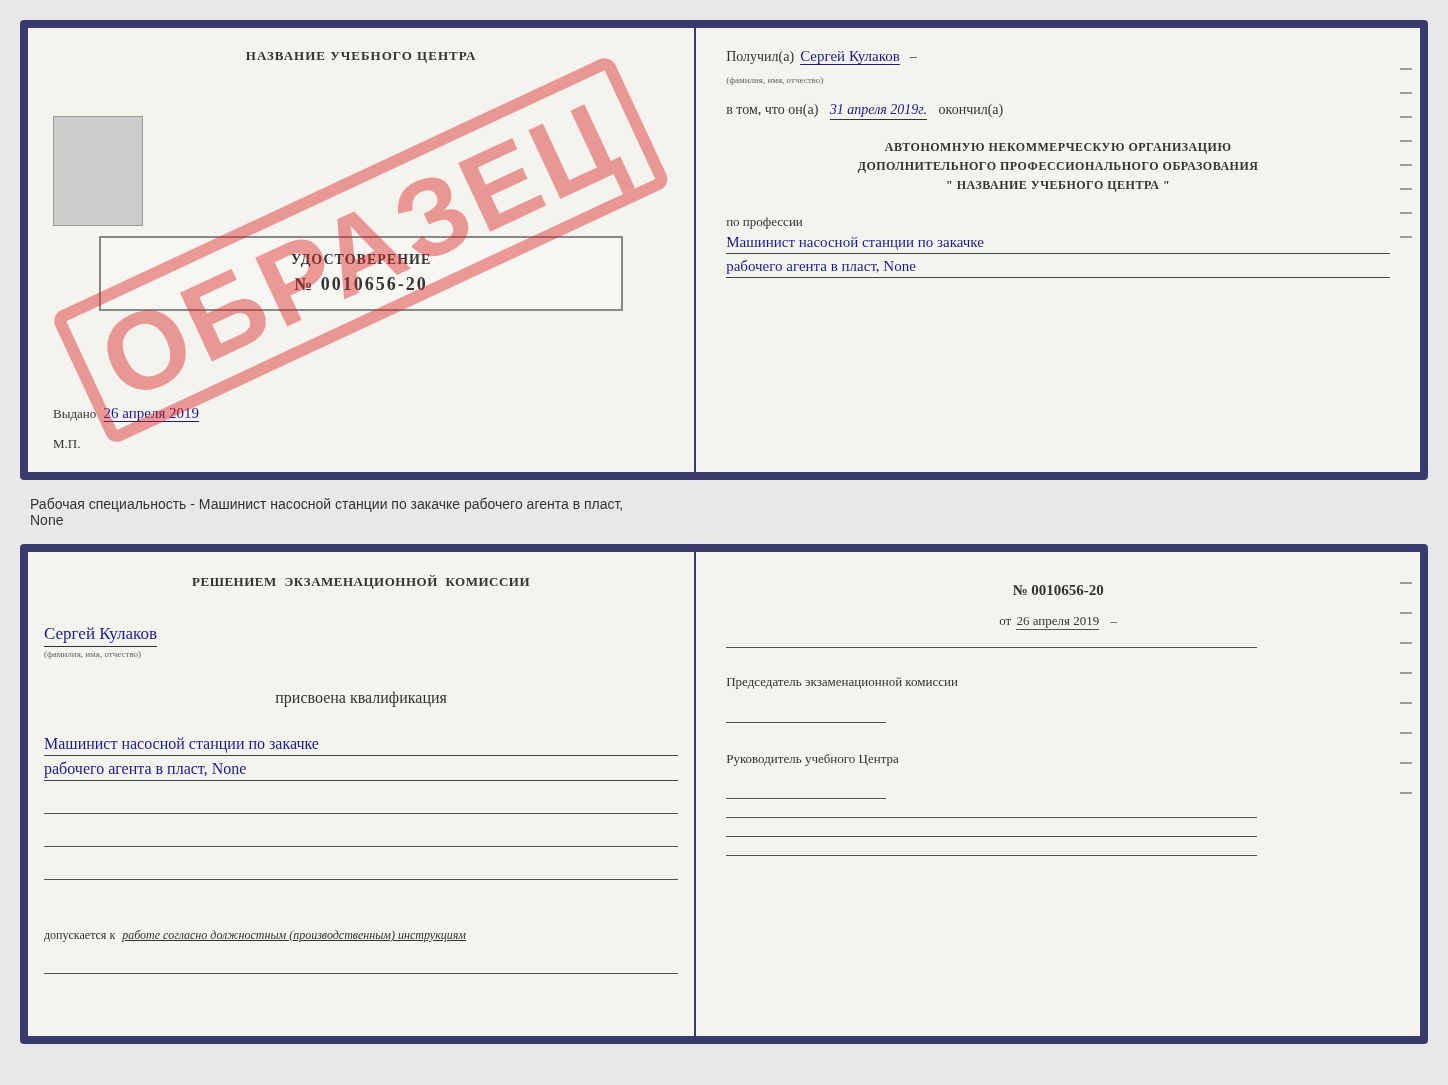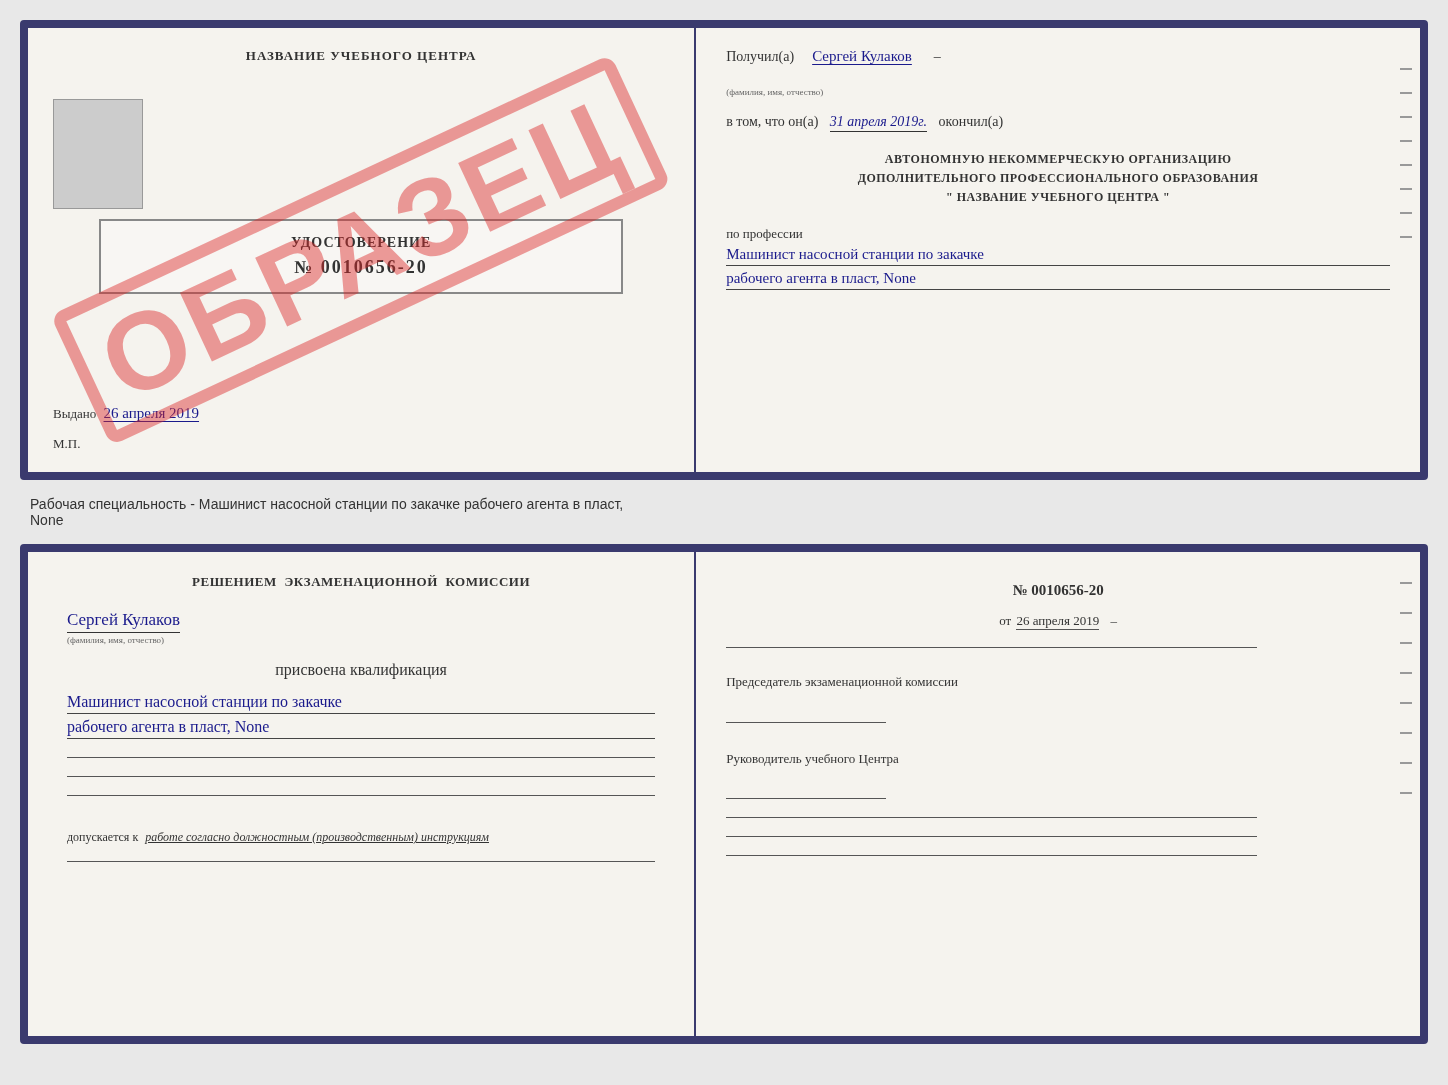--- a/index.html
+++ b/index.html
@@ -40,21 +40,21 @@
       overflow: hidden;
     }
 
     .center-title {
       text-align: left;
       font-size: 13px;
       font-weight: bold;
       letter-spacing: 1px;
       text-transform: uppercase;
       color: #333;
-      margin-bottom: 20px;
+      margin-bottom: 37px;
     }
 
     .stamp-overlay {
       position: absolute;
       top: 50%;
       left: 50%;
       transform: translate(-50%, -50%) rotate(-25deg);
       font-size: 110px;
       font-weight: 900;
       color: rgba(220, 40, 40, 0.45);
@@ -128,21 +128,21 @@
       flex-direction: column;
       gap: 10px;
       position: relative;
     }
 
     .received-line {
       font-size: 14px;
       color: #333;
       display: flex;
       align-items: baseline;
-      gap: 18px;
+      gap: 6px;
       flex-wrap: wrap;
     }
 
     .handwritten {
       font-family: 'Segoe Script', 'Comic Sans MS', cursive;
       color: #1a1a8c;
       font-size: 15px;
       text-decoration: underline;
       text-underline-offset: 3px;
     }
@@ -226,24 +226,24 @@
       background: #f5f3ee;
       border: 8px solid #3a3a6e;
       border-radius: 4px;
       height: 500px;
       overflow: hidden;
     }
 
     .bottom-left {
       width: 48%;
       border-right: 2px solid #3a3a6e;
-      padding: 22px 39px;
-      display: flex;
-      flex-direction: column;
-      gap: 10px;
+      padding: 22px 16px;
+      display: flex;
+      flex-direction: column;
+      gap: 24px;
     }
 
     .commission-title {
       font-size: 13px;
       font-weight: bold;
       letter-spacing: 0.5px;
       text-transform: uppercase; 
       color: #333;
       text-align: center;
       word-spacing: 4px;

